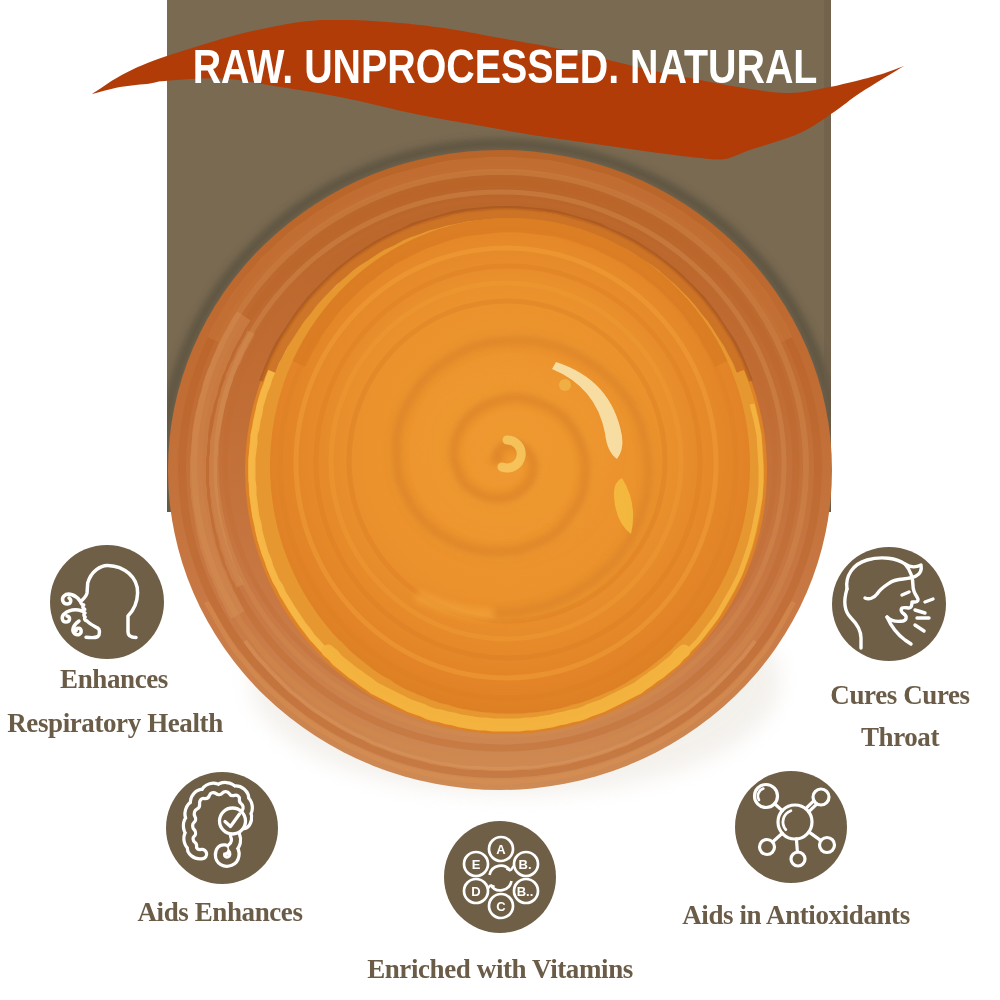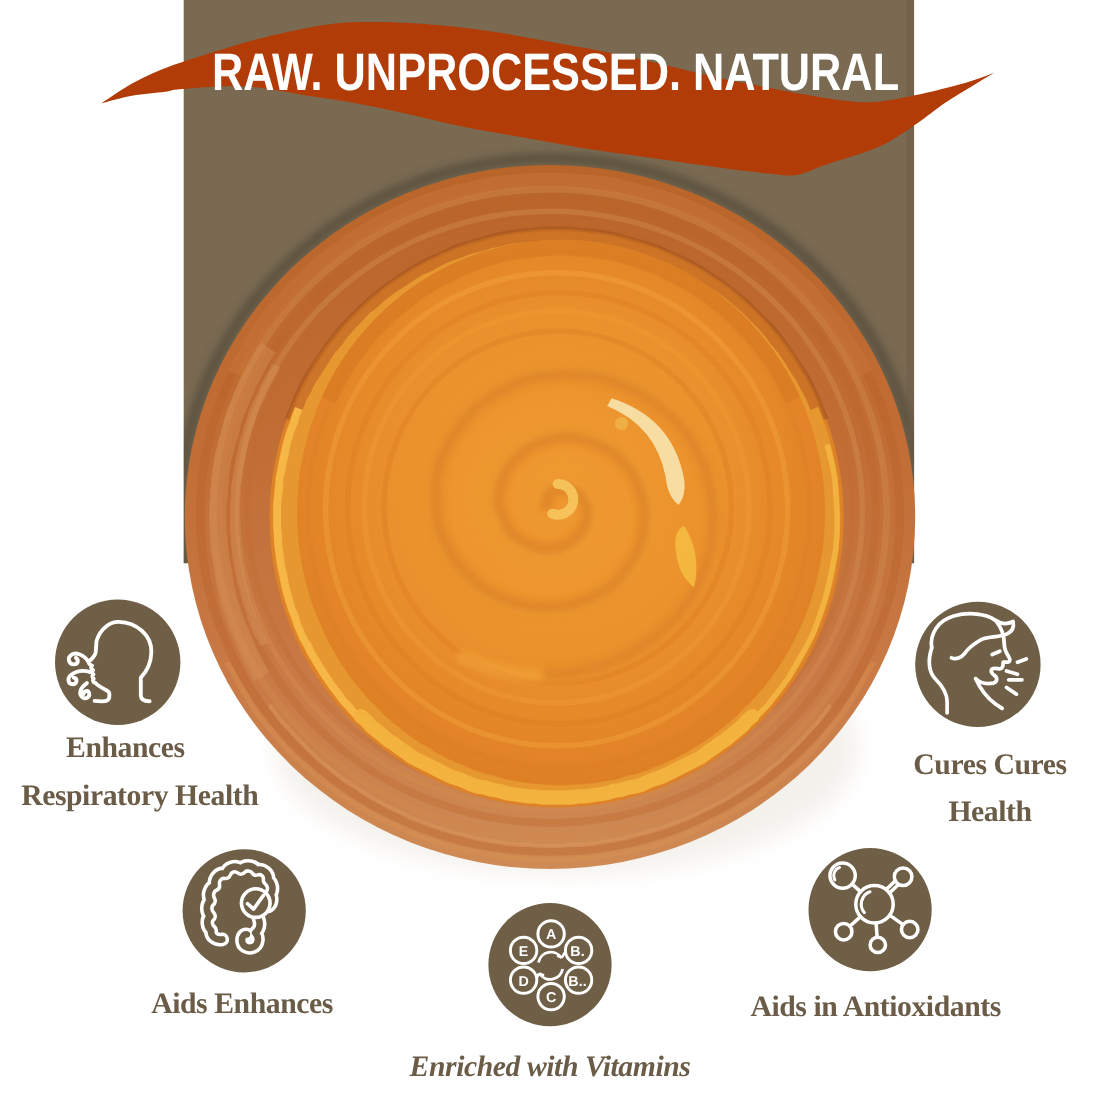--- a/index.html
+++ b/index.html
@@ -246,18 +246,18 @@
     <circle cx="-25" cy="-31" r="11.5"></circle>
     <path d="M -27.7,-38.5 A 8,8 0 0 0 -32,-27" stroke-width="2.6"></path>
     <circle cx="30" cy="-30" r="8"></circle>
     <circle cx="-24" cy="20" r="7.5"></circle>
     <circle cx="7" cy="32" r="7"></circle>
     <circle cx="36" cy="18" r="7.5"></circle>
   </g>
 </svg>
 
 <div class="label" style="left:114px;top:666px;">Enhances</div>
-<div class="label" style="left:127px;top:710px;">Respiratory Health</div>
+<div class="label" style="left:115px;top:710px;">Respiratory Health</div>
 <div class="label" style="left:900px;top:682px;">Cures Cures</div>
-<div class="label" style="left:900px;top:724px;">Health</div>
+<div class="label" style="left:900px;top:724px;">Throat</div>
 <div class="label" style="left:220px;top:899px;">Aids Enhances</div>
-<div class="label" style="left:500px;top:956px;font-style:italic;">Enriched with Vitamins</div>
+<div class="label" style="left:500px;top:956px;">Enriched with Vitamins</div>
 <div class="label" style="left:796px;top:902px;">Aids in Antioxidants</div>
 
 </body></html>

